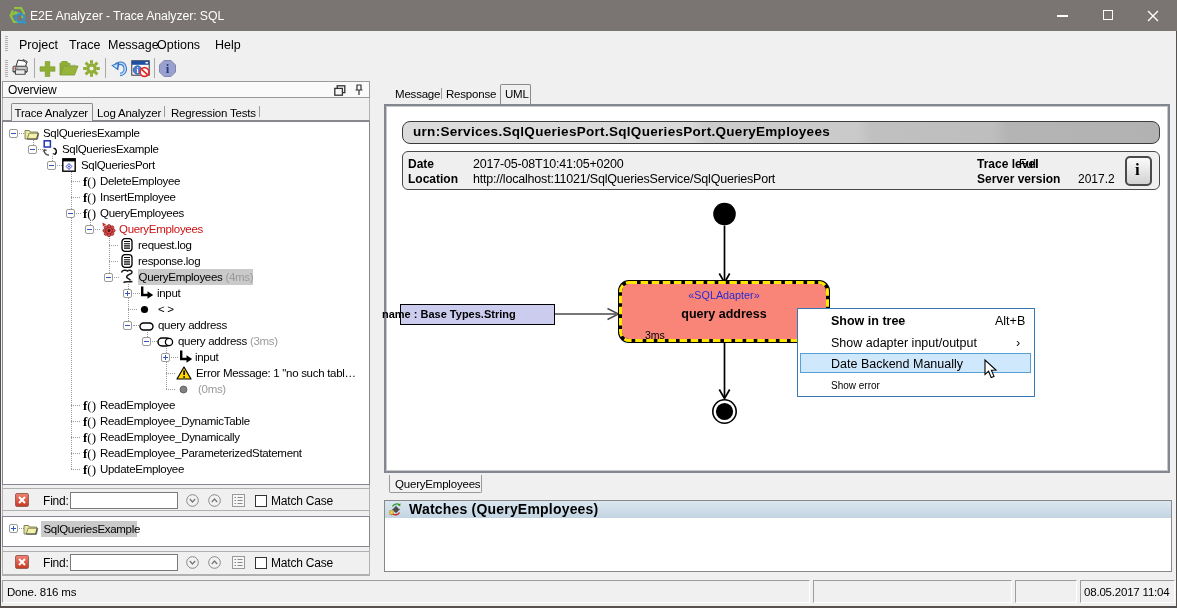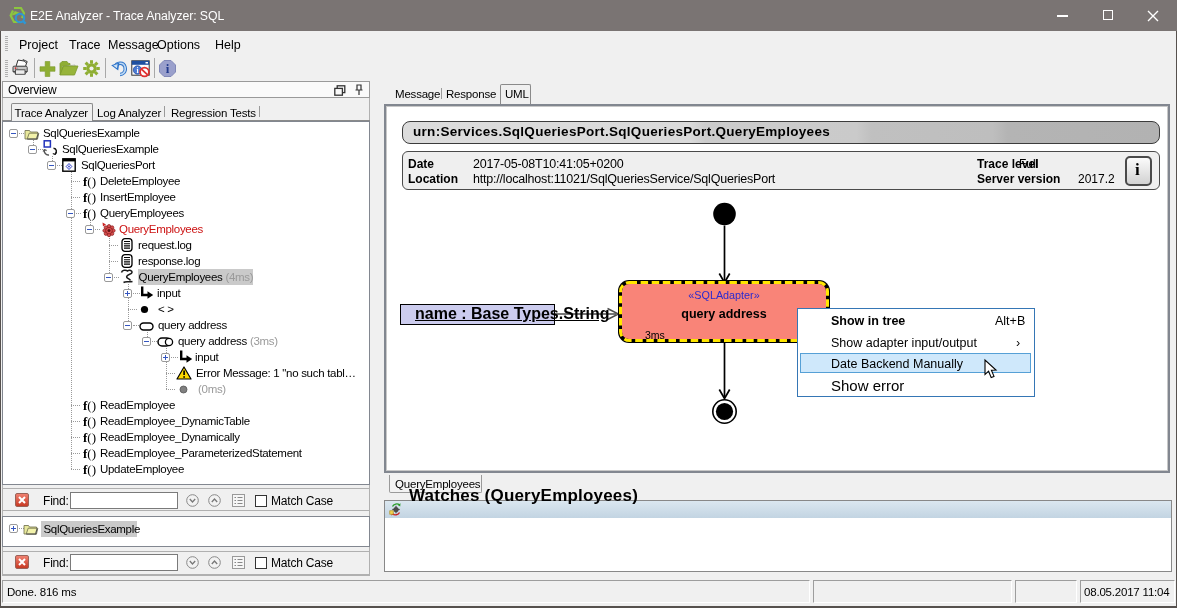--- a/index.html
+++ b/index.html
@@ -167,30 +167,30 @@
 <div class="ab" style="left:618px;top:280px;width:212px;height:63px;background:#000;border-radius:11px"></div>
 <div class="ab" style="left:622px;top:284px;width:204px;height:55px;background:#f98478;border-radius:7px"></div>
 <svg class="ab" style="left:619px;top:281px" width="210" height="61" viewBox="0 0 210 61">
     <rect x="1.5" y="1.5" width="207" height="58" rx="9" fill="none" stroke="#ffe600" stroke-width="3" stroke-dasharray="7.5 3.6"></rect>
   </svg>
 <div class="t" style="left:619px;top:289px;width:210px;text-align:center;color:#2a2ad0;font-size:10.8px;height:12px;line-height:12px">«SQLAdapter»</div>
 <div class="t b" style="left:619px;top:306px;width:210px;text-align:center;font-size:12.5px">query address</div>
 <div class="t" style="left:645px;top:330px;font-size:10.5px;height:11px;line-height:11px">3ms</div>
 
 <div class="ab" style="left:400px;top:303.5px;width:154.5px;height:21.5px;background:#ccccee;border:1.2px solid #000"></div>
-<div class="t b" style="left:415px;top:306px;text-decoration:underline;font-size:16px">name : Base Types.String</div>
+<div class="t b" style="left:382px;top:306px;font-size:11px">name : Base Types.String</div>
 
 <div class="ab" style="left:797px;top:307.5px;width:238px;height:89.5px;background:#fff;border:1.2px solid #3576b5"></div>
 <div class="ab" style="left:800px;top:353px;width:230.5px;height:20px;background:#cfe8fb;border:1px solid #56a0d6"></div>
 <div class="t b" style="left:831px;top:313px;font-size:12.5px">Show in tree</div>
 <div class="t" style="left:995px;top:313px;font-size:12.5px">Alt+B</div>
 <div class="t" style="left:831px;top:334.5px;font-size:12.5px">Show adapter input/output</div>
 <div class="t" style="left:1016px;top:334.5px;font-size:12.5px">›</div>
 <div class="t" style="left:831px;top:355.5px;font-size:12.5px">Date Backend Manually</div>
-<div class="t" style="left:831px;top:377.5px;font-size:15px">Show error</div>
+<div class="t" style="left:831px;top:377.5px;font-size:10px">Show error</div>
 <svg class="ab" style="left:984px;top:359px" width="15" height="21" viewBox="0 0 15 21">
   <path d="M1 1 L1 15.5 L4.6 12.2 L7.2 18.6 L10 17.4 L7.4 11.2 L12 11 Z" fill="#fff" stroke="#000" stroke-width="1.1"></path>
 </svg>
 
 <div class="ab" style="left:388.5px;top:475px;width:93px;height:17.5px;background:#f2f2f2;border:1px solid #9a9a9a;border-top:none;border-radius:0 0 2px 2px"></div>
 <div class="t ui" style="left:395px;top:476px">QueryEmployees</div>
 <div class="ab" style="left:383.5px;top:500px;width:788.5px;height:71.5px;background:#fff;border:1px solid #888"></div>
 <div class="ab" style="left:384.5px;top:501px;width:786.5px;height:17px;background:linear-gradient(#dbe7f0,#c2d4e2)"></div>
 <svg class="ab" style="left:389px;top:502px" width="14" height="14" viewBox="0 0 14 14">
   <g fill="#4a4a4a">
@@ -199,21 +199,21 @@
       <rect x="6.4" y="9.2" width="1.2" height="2"></rect>
   <rect x="3.3" y="6.9" width="2" height="1.2"></rect>
       <rect x="8.7" y="6.9" width="2" height="1.2"></rect>
     </g>
   <path d="M3.5 4.5 C4.5 2 8.5 1 10.5 3" fill="none" stroke="#2a9c2a" stroke-width="1.3"></path>
   <polygon points="11.5,1.2 11.2,4.4 8.7,3" fill="#2a9c2a"></polygon>
   <path d="M10.5 10.5 C9.5 13 5.5 13.5 3.5 12" fill="none" stroke="#cc2222" stroke-width="1.3"></path>
   <polygon points="2.2,13.6 2.8,10.4 5.2,12" fill="#cc2222"></polygon>
   <rect x="0.8" y="8.8" width="3.4" height="3.4" fill="#f2d452" stroke="#b09020" stroke-width="0.7"></rect>
 </svg>
-<div class="t b" style="left:409px;top:488px;font-size:17px;letter-spacing:0.2px">Watches (QueryEmployees)</div>
+<div class="t b" style="left:409px;top:501px;font-size:14px;letter-spacing:0.2px">Watches (QueryEmployees)</div>
 
 <div class="vln" style="left:32.5px;top:140px;height:9px"></div>
 <div class="vln" style="left:51.5px;top:156px;height:9px"></div>
 <div class="vln" style="left:70.5px;top:172px;height:297px"></div>
 <div class="vln" style="left:89.5px;top:220px;height:9px"></div>
 <div class="vln" style="left:108.5px;top:236px;height:41px"></div>
 <div class="vln" style="left:127.5px;top:284px;height:41px"></div>
 <div class="vln" style="left:146.5px;top:332px;height:9px"></div>
 <div class="vln" style="left:165.5px;top:348px;height:41px"></div>
 <div class="hln" style="left:70.5px;top:181px;width:9px"></div>

